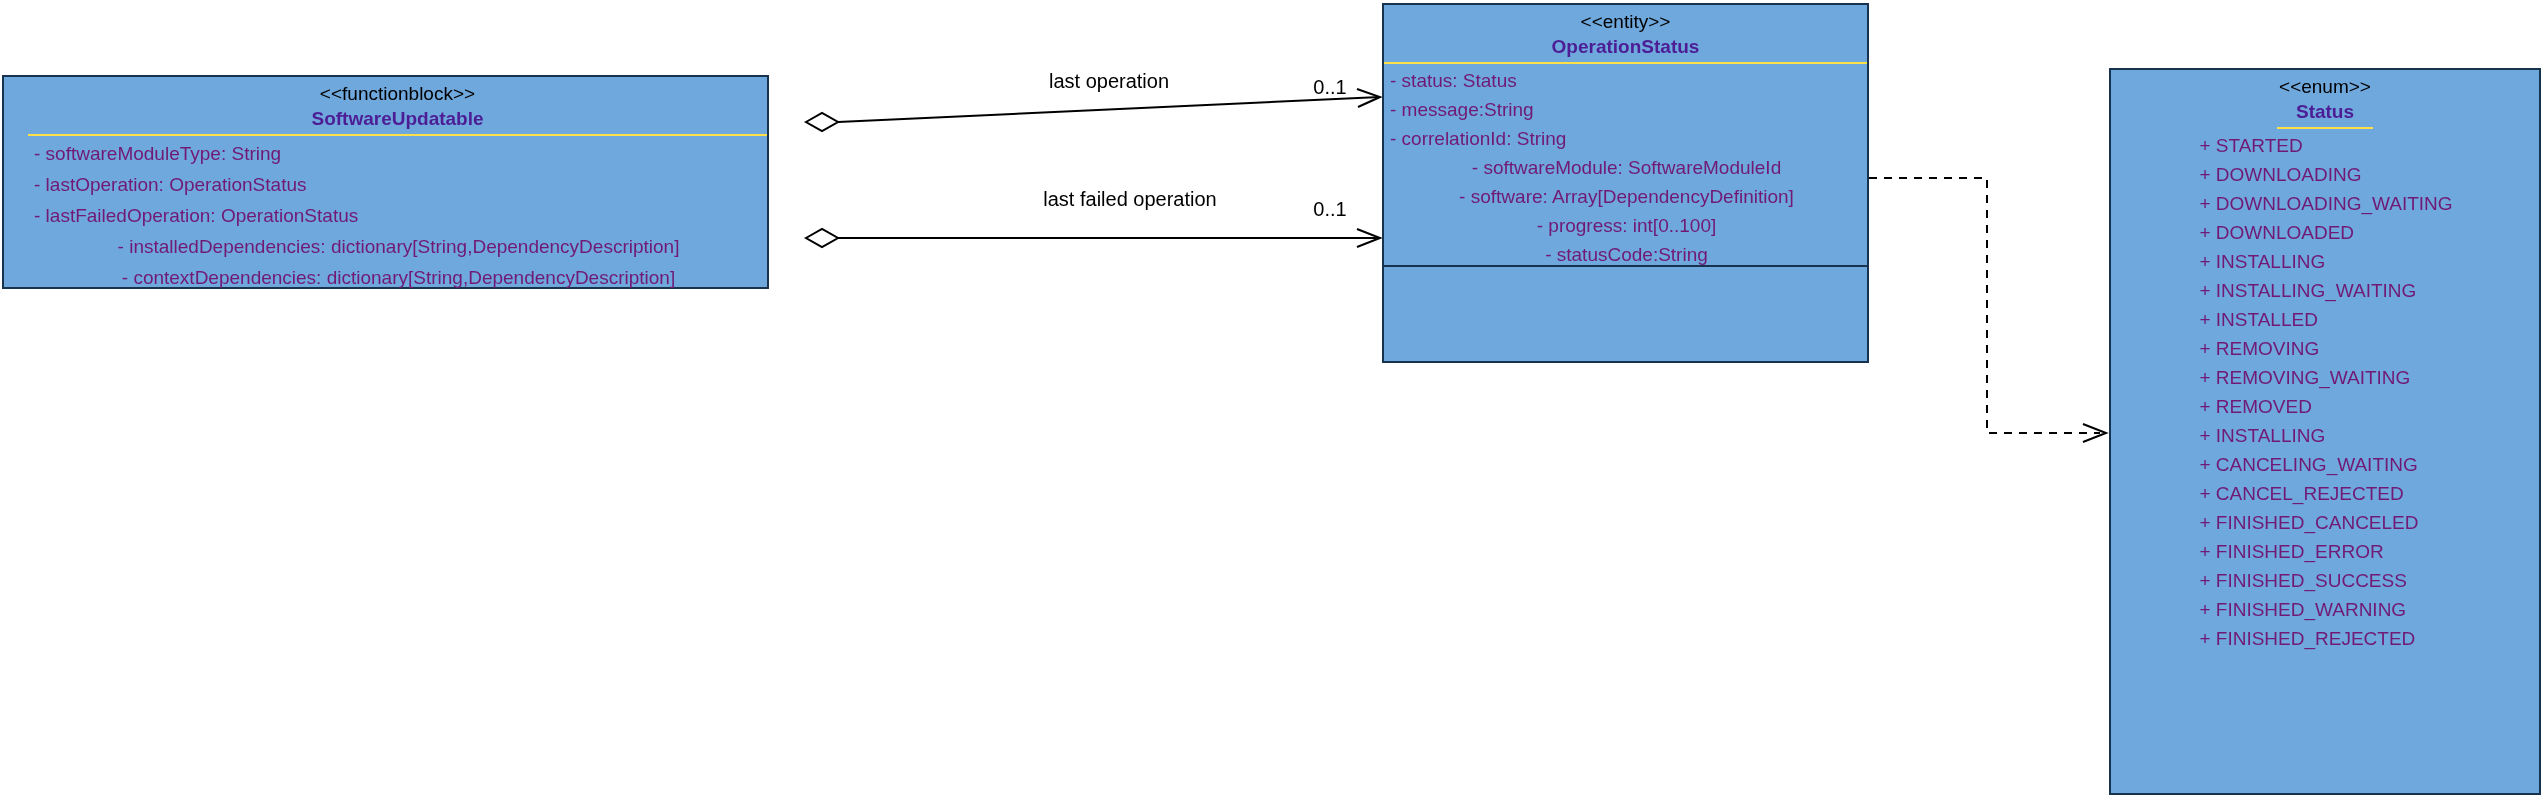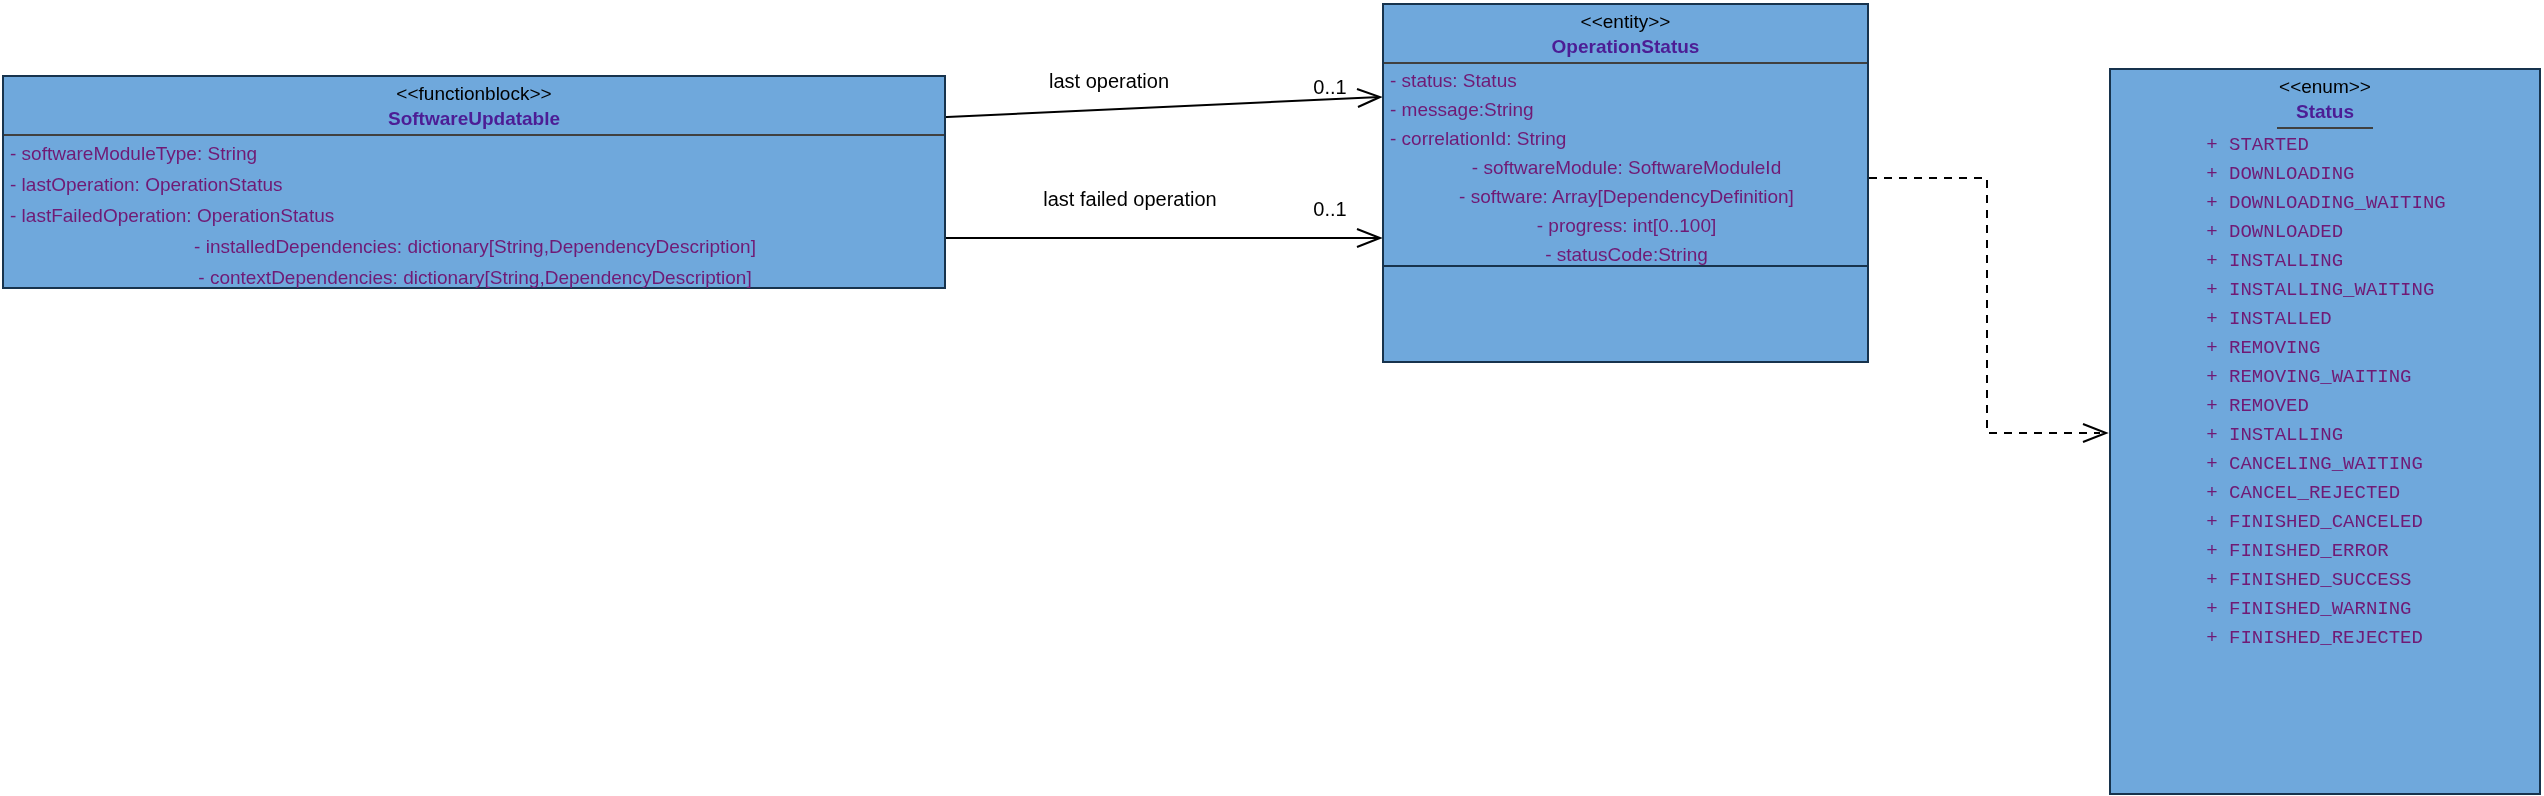--- a/index.html
+++ b/index.html
@@ -21,21 +21,21 @@
   .uml-box {
     position: absolute;
     background: #6FA8DC;
     border: 2px solid #17334D;
     display: flex;
     flex-direction: column;
   }
   .uml-header {
     text-align: center;
     padding: 4px 2px 3px 2px;
-    border-bottom: 2px solid #404040;
+    border-bottom: 2px solid #fde047;
     flex: 0 0 auto;
   }
   .stereotype {
     display: block;
     font-size: 19px;
     line-height: 25px;
     color: #000000;
   }
   .class-name {
     display: block;
@@ -52,21 +52,21 @@
   }
   .attr-list li {
     font-size: 19px;
     color: #701a75;
     white-space: nowrap;
     overflow: hidden;
   }
   .su-rows li { line-height: 31px; }
   .os-rows { height: 201px; }
   .os-rows li { line-height: 29px; }
-  .enum-rows { height: 606px; font-family: Liberation Mono, monospace; }
+  .enum-rows { height: 606px; }
   .enum-rows li { line-height: 29px; }
   .muted { color: #848484; text-align: center; }
   .empty-compartment {
     flex: 1 1 auto;
     border-top: 2px solid #17334D;
   }
   .edge-label {
     position: absolute;
     font-size: 20px;
     color: #000000;
@@ -90,21 +90,21 @@
 
     <path d="M 1869 178 L 1987 178 L 1987 433 L 2100 433" fill="none" stroke="#000000" stroke-width="2" stroke-dasharray="8,7"></path>
     <polyline points="2083,424 2106,433 2083,442" fill="none" stroke="#000000" stroke-width="2"></polyline>
   </svg>
 
   <div class="edge-label" style="left:959px; top:70px; width:300px;">last operation</div>
   <div class="edge-label" style="left:1295px; top:76px; width:70px;">0..1</div>
   <div class="edge-label" style="left:980px; top:188px; width:300px;">last failed operation</div>
   <div class="edge-label" style="left:1295px; top:198px; width:70px;">0..1</div>
 
-  <div class="uml-box" style="left:2px; top:75px; width:944px; height:214px;">
+  <div class="uml-box" style="left:2px; top:75px; width:767px; height:214px;padding-left:24px;">
     <div class="uml-header">
       <span class="stereotype">&lt;&lt;functionblock&gt;&gt;</span>
       <span class="class-name">SoftwareUpdatable</span>
     </div>
     <ul class="attr-list su-rows">
       <li>- softwareModuleType: String</li>
       <li>- lastOperation: OperationStatus</li>
       <li>- lastFailedOperation: OperationStatus</li>
       <li class="muted">- installedDependencies: dictionary[String,DependencyDescription]</li>
       <li class="muted">- contextDependencies: dictionary[String,DependencyDescription]</li>

